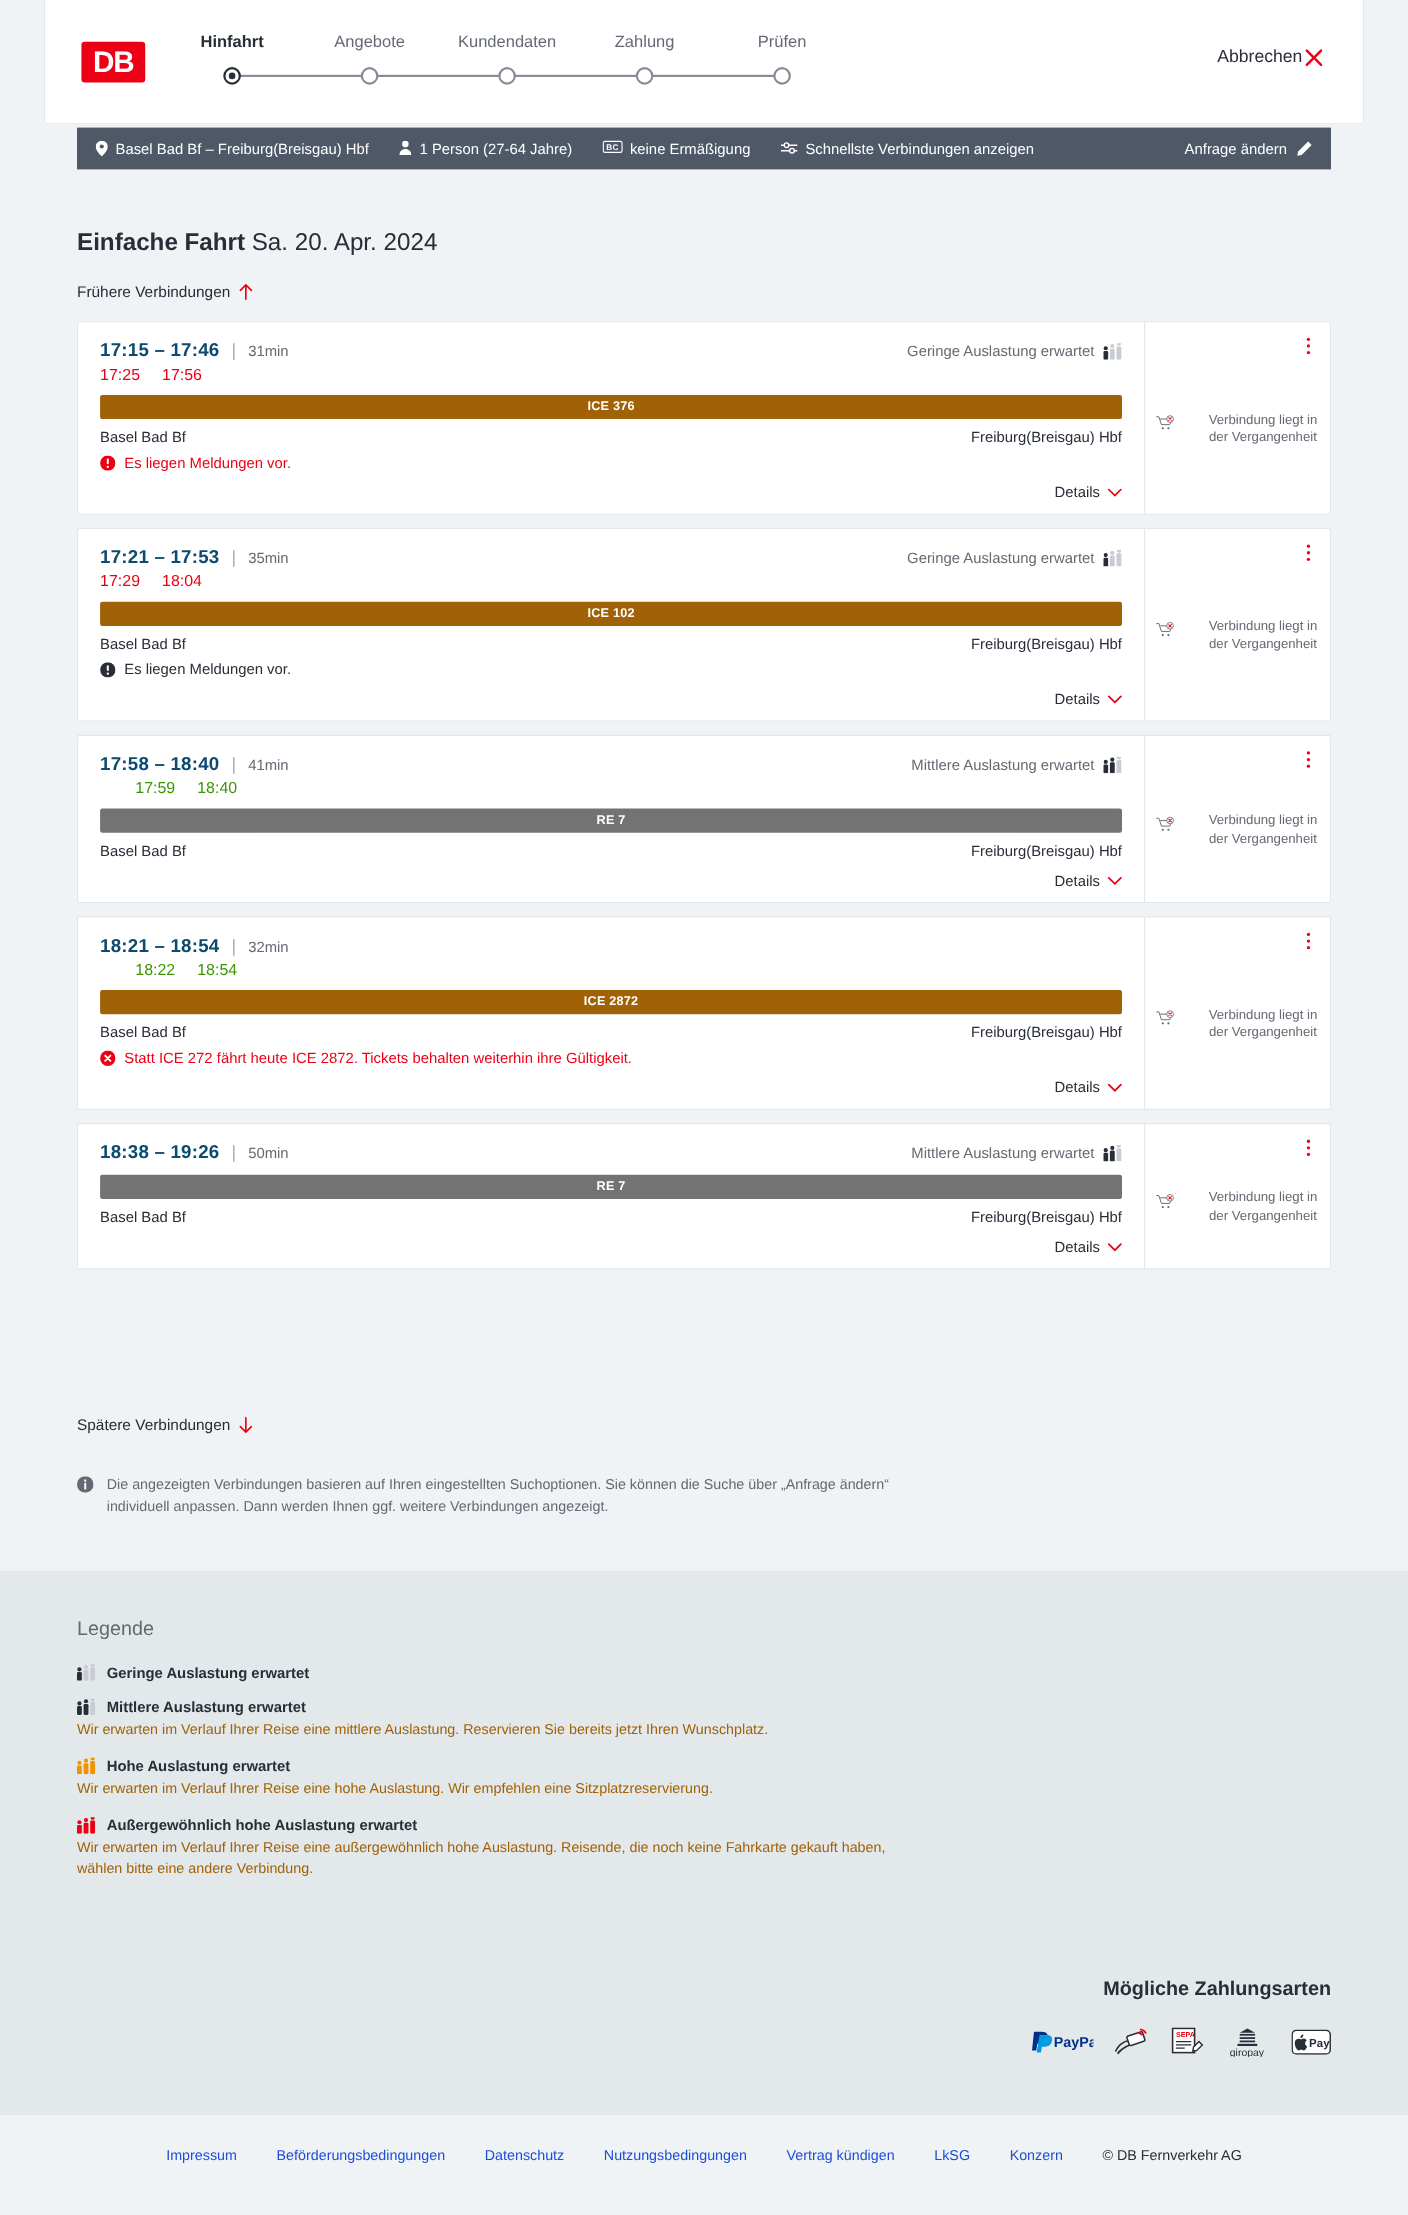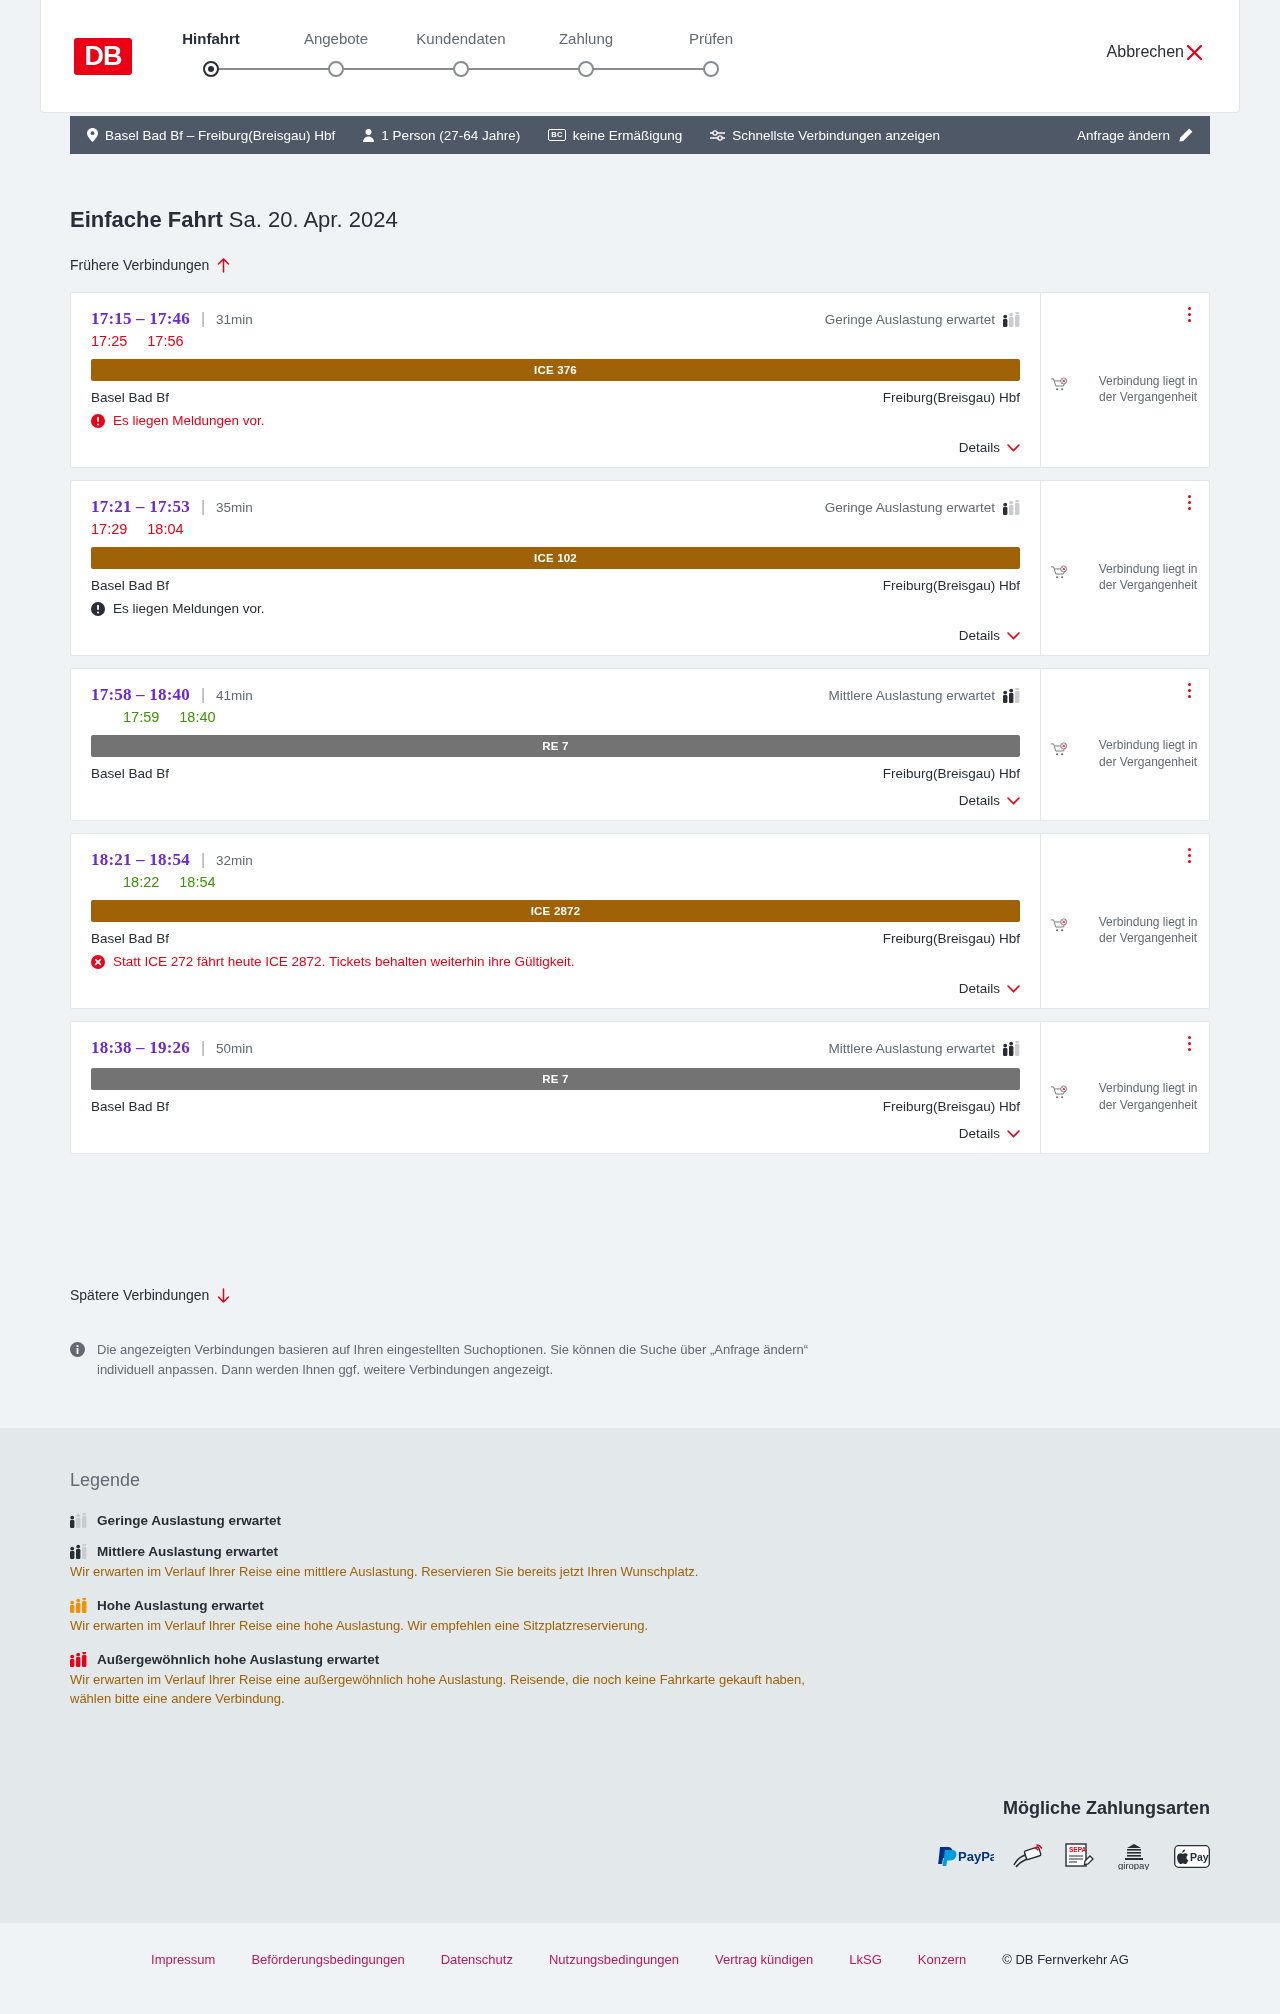--- a/index.html
+++ b/index.html
@@ -51,21 +51,21 @@
     font-size: 16px; color: #282d37; cursor: pointer;
   }
   .x-icon { display: block; }
 
   
   .criteria {
     position: absolute; left: 70px; top: 116px; width: 1140px; height: 38px;
     background: #4e5867; color: #fff; display: flex; align-items: center;
     font-size: 13.5px; padding: 0 17px;
   }
-  .crit-item { display: flex; align-items: center; gap: 7px; margin-right: 28px; white-space: nowrap; }
+  .crit-item { display: flex; align-items: flex-start; gap: 7px; margin-right: 28px; white-space: nowrap; }
   .crit-item svg { display: block; }
   .crit-right { margin-left: auto; margin-right: 0; cursor: pointer; gap: 9px; }
   .bc-badge {
     border: 1.4px solid #fff; border-radius: 2px; font-size: 7.5px;
     font-weight: 700; padding: 1px 2px; line-height: 1; letter-spacing: .3px;
   }
 
   
   .page-title {
     position: absolute; left: 70px; top: 207px;
@@ -85,21 +85,21 @@
   }
 
   
   .cards { position: absolute; left: 70px; top: 292px; width: 1140px; }
   .card {
     display: flex; background: #fff; border: 1px solid #e3e7ea;
     margin-bottom: 12px; border-radius: 2px;
   }
   .card-main { flex: 1 1 auto; padding: 16px 20px 12px 20px; position: relative; border-right: 1px solid #e3e7ea; }
   .row-top { display: flex; align-items: baseline; }
-  .times-main { font-size: 17px; font-weight: 700; color: #6d28d9; letter-spacing: .2px; font-family: Liberation Serif, serif; }
+  .times-main { font-size: 17px; font-weight: 700; color: #0c4a6e; letter-spacing: .2px; }
   .sep { color: #a6a9b0; margin: 0 11px; font-weight: 400; }
   .dur { font-size: 13.5px; color: #646973; }
   .occupancy {
     margin-left: auto; display: flex; align-items: center; gap: 8px;
     font-size: 13.5px; color: #646973; white-space: nowrap;
   }
   .row-actual { margin-top: 4px; font-size: 14.5px; display: flex; gap: 20px; }
   .row-actual.delay { color: #ec0016; }
   .row-actual.ontime { color: #3c9600; margin-left: 32px; }
   .train-bar {
@@ -165,21 +165,21 @@
   .pay-icons { position: absolute; right: 70px; top: 1842px; display: flex; align-items: center; gap: 18px; }
   .pay-icon { display: flex; align-items: center; justify-content: center; }
 
   
   .footer-band { position: absolute; left: 0; top: 1923px; width: 1280px; height: 91px; background: #f0f3f5; }
   .footer-links {
     position: absolute; top: 1952px; left: 0; width: 1280px;
     display: flex; justify-content: center; gap: 36px;
     font-size: 13px; color: #282d37;
   }
-  .footer-links a { color: #be185d; text-decoration: none; cursor: pointer; }
+  .footer-links a { color: #1d4ed8; text-decoration: none; cursor: pointer; }
   .footer-copy { color: #282d37; }
 </style>
 </head>
 <body>
 
 <div class="header">
   <div class="db-logo">DB</div>
 
   <div class="stepper">
     <div class="step-labels" id="step-labels">

